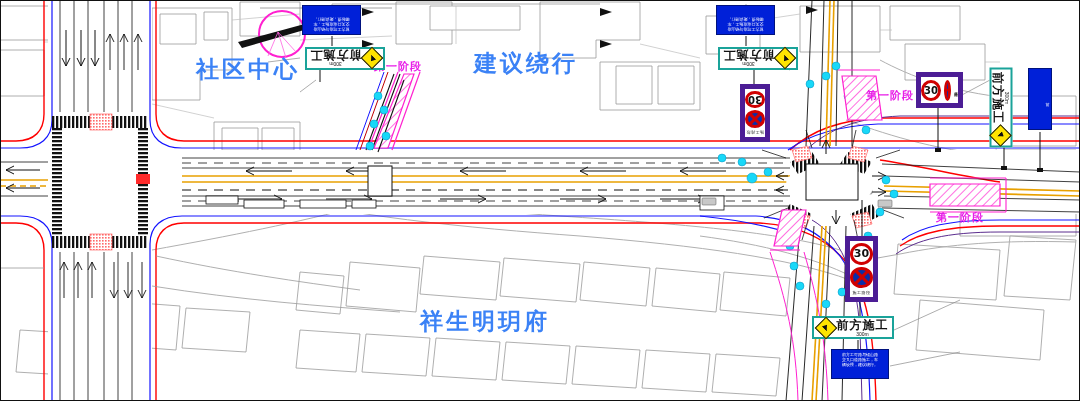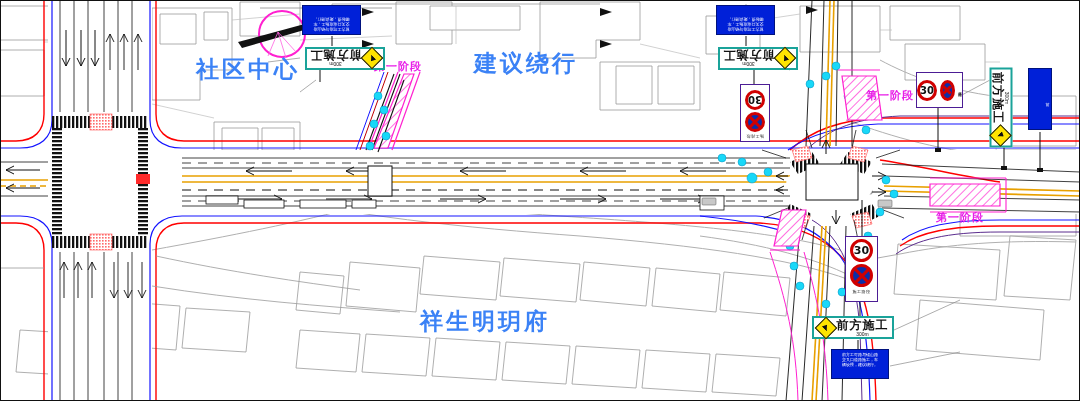--- a/index.html
+++ b/index.html
@@ -20,21 +20,21 @@
           display:flex;align-items:center;justify-content:center;gap:3px;}
   .gboard .gtxt{font-size:12px;font-weight:700;color:#111;letter-spacing:1px;
                 font-family:"DejaVu Sans",sans-serif;line-height:1;}
   .gboard .gdist{font-size:5px;color:#111;}
   .gboard.flip{transform:scaleX(-1) scaleY(-1);}
   .warnd{width:14px;height:14px;background:#ffe400;border:1px solid #111;
          transform:rotate(45deg);display:inline-block;position:relative;}
   .warnd::after{content:"";position:absolute;left:3px;top:4px;width:7px;height:5px;
                 background:#111;clip-path:polygon(0 100%,35% 0,60% 40%,100% 100%);}
   
-  .spanel{position:absolute;background:#ffffff;border:1px solid #4c1d95;box-sizing:border-box;
+  .spanel{position:absolute;background:#ffffff;border:5px solid #4c1d95;box-sizing:border-box;
           display:flex;flex-direction:column;align-items:center;gap:2px;padding:2px 0;}
   .spanel .pcap{font-size:4px;color:#c00000;letter-spacing:.5px;font-family:"DejaVu Sans",sans-serif;}
   .spanel .pcap.dark{color:#222;}
   .rsign{border-radius:50%;box-sizing:border-box;display:flex;align-items:center;
          justify-content:center;font-weight:700;font-family:"DejaVu Sans",sans-serif;}
   .r-speed{background:#fff;border:3px solid #d00000;color:#111;}
   .r-noentry{background:#fff;border:3px solid #d00000;}
   .r-nostop{background:#0b2ea8;border:3px solid #d00000;position:relative;}
   .r-nostop::before,.r-nostop::after{content:"";position:absolute;left:50%;top:50%;
         width:110%;height:3px;background:#d00000;transform-origin:center;}

